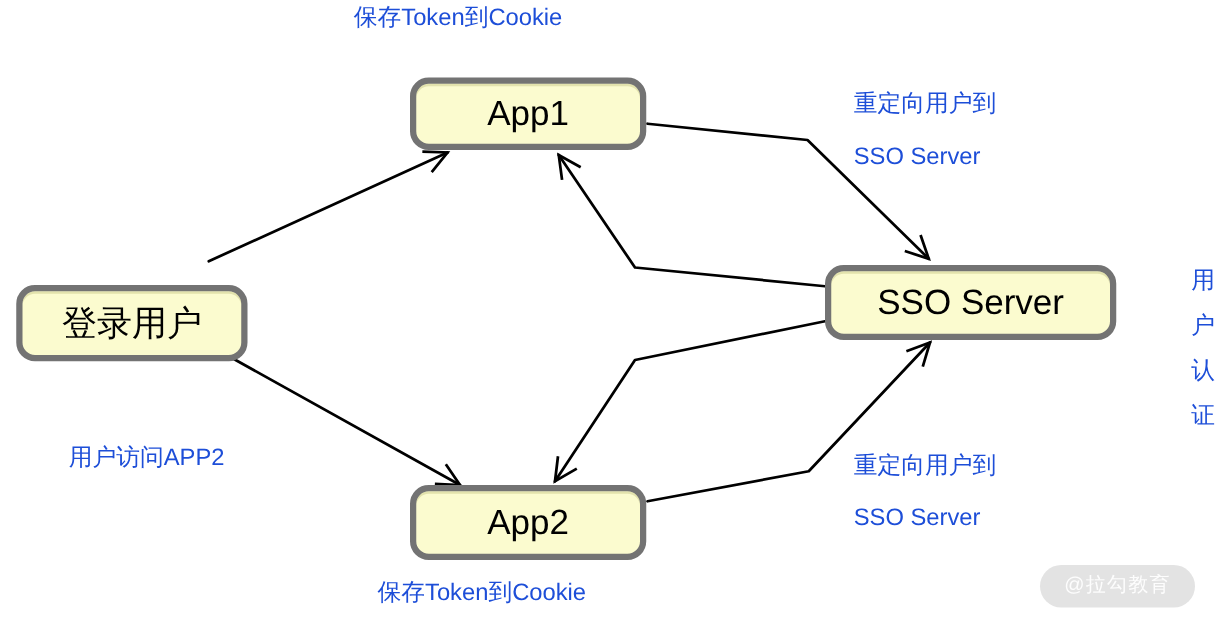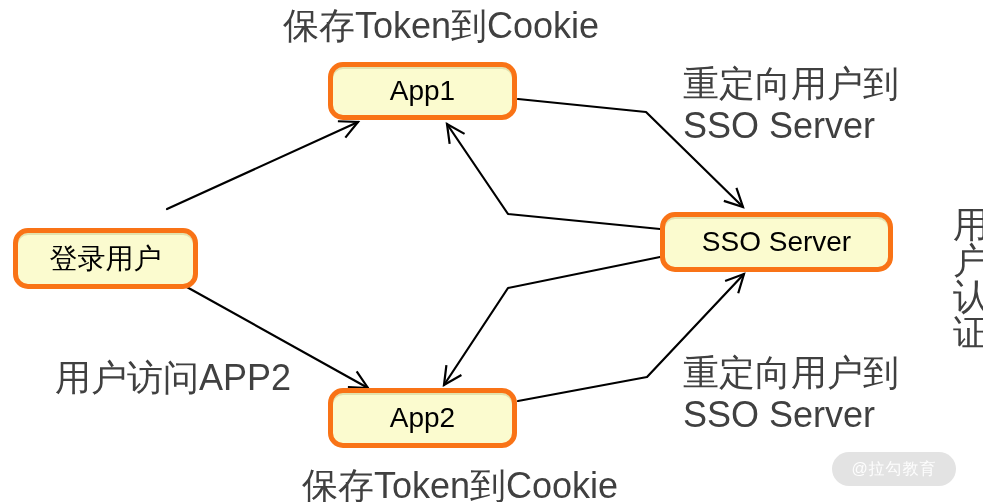--- a/index.html
+++ b/index.html
@@ -27,41 +27,41 @@
     stroke: #000000;
     stroke-width: 2.2px;
     stroke-linejoin: round;
     stroke-linecap: round;
   }
   .node {
     position: absolute;
     z-index: 2;
     box-sizing: border-box;
     background: #FBFBCF;
-    border: 5px solid #f97316;
+    border: 5px solid #737373;
     border-radius: 15px;
     display: flex;
     align-items: center;
     justify-content: center;
     font-size: 28px;
     line-height: 1;
     box-shadow: inset 0 2px 0 rgba(180,180,110,0.35);
   }
   .node-login-user { left: 13px;  top: 212px; width: 185px; height: 61px; margin-top: 16px; }
   .node-app1       { left: 328px; top: 62px;  width: 189px; height: 58px; }
   .node-sso-server { left: 660px; top: 212px; width: 233px; height: 60px; }
   .node-app2       { left: 328px; top: 388px; width: 189px; height: 60px; }
 
   .lbl {
     position: absolute;
     z-index: 2;
-    font-size: 36px;
+    font-size: 19px;
     line-height: 1.2;
     white-space: pre-line;
-    color: #404040;
+    color: #1d4ed8;
   }
   .lbl-save-top      { left: 283px; top: 4px; }
   .lbl-access-app1   { left: 55px;  top: 115px; }
   .lbl-redirect-top  { left: 683px; top: 63px;  line-height: 42px; }
   .lbl-carry-token   { left: 411px; top: 234px; }
   .lbl-user-auth     { left: 917px; top: 207px; line-height: 36px; margin-left: 36px; }
   .lbl-access-app2   { left: 55px;  top: 356px; }
   .lbl-redirect-bot  { left: 683px; top: 352px; line-height: 42px; }
   .lbl-save-bottom   { left: 302px; top: 464px; }
 

